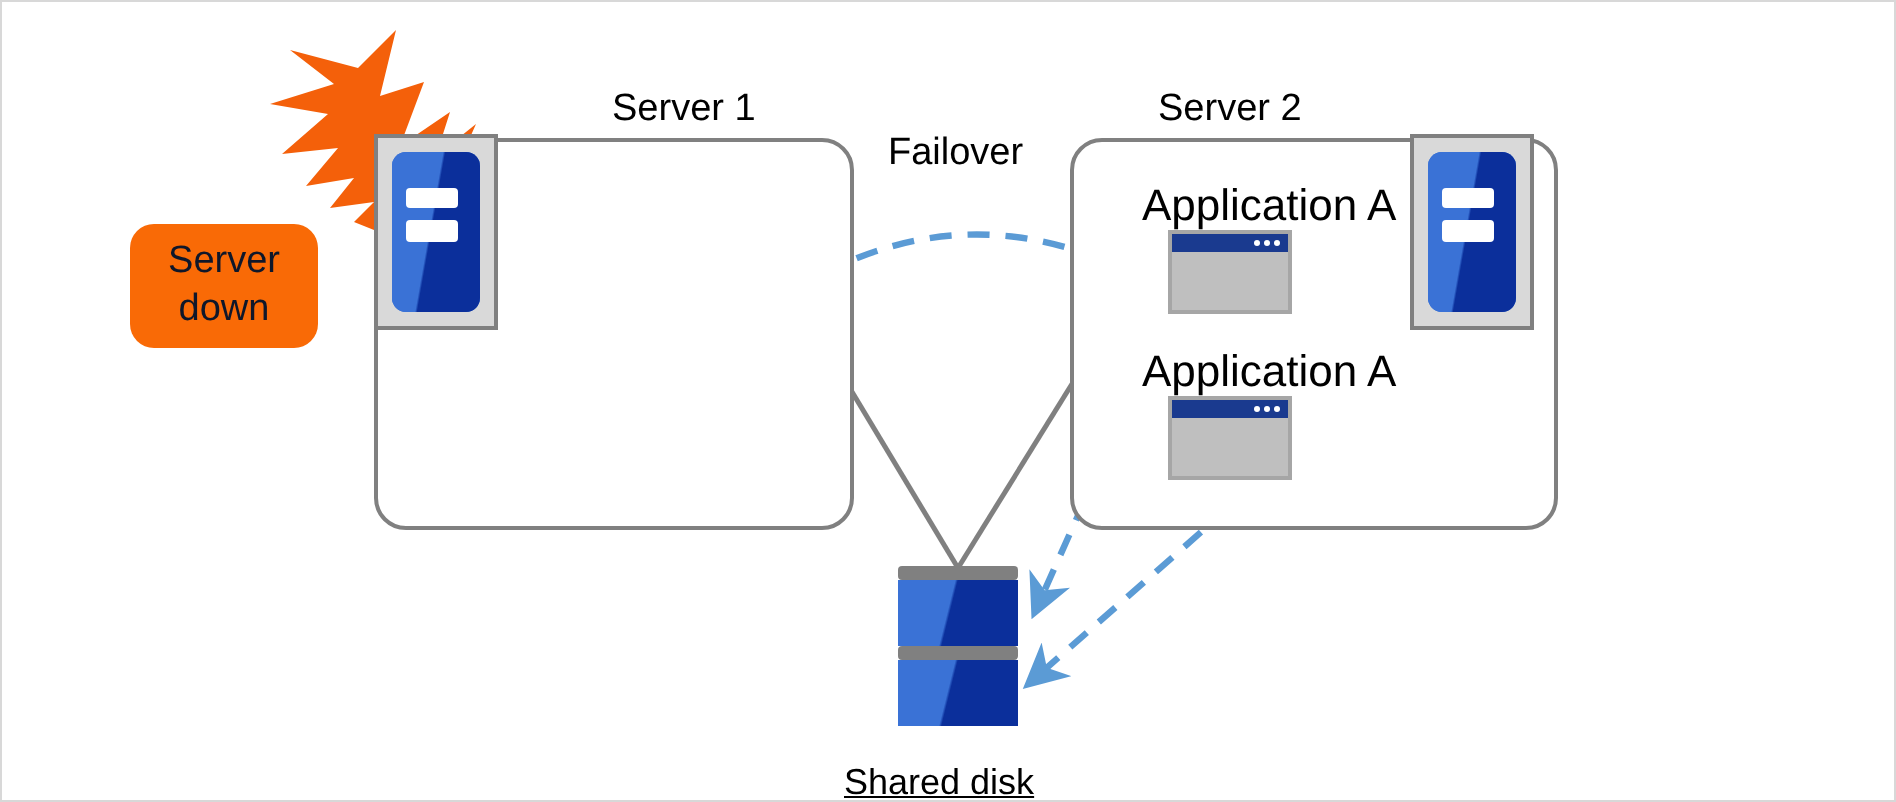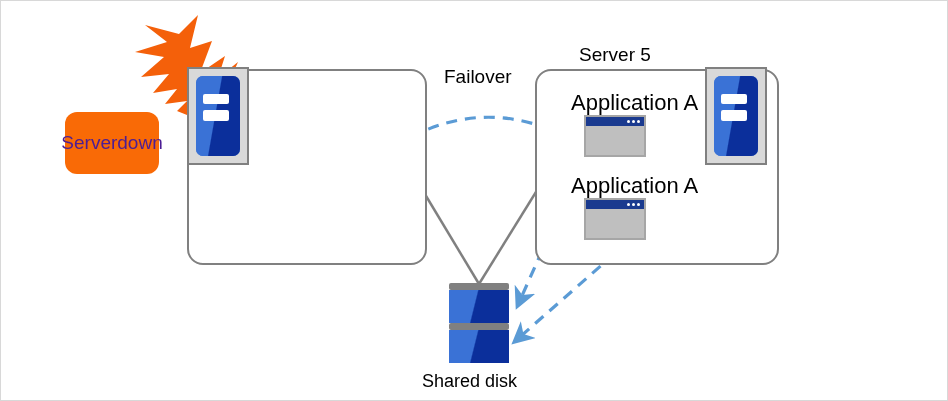--- a/index.html
+++ b/index.html
@@ -124,26 +124,26 @@
     width: 100%;
     overflow: hidden;
     background: linear-gradient(104deg, #3a72d6 0%, #3a72d6 42%, #0b2f9b 44%, #0b2f9b 100%);
   }
 
   
   .callout {
     position: absolute;
     background: #f96a06;
     border-radius: 12px;
-    color: #4c1d95;
+    color: #0f172a;
     font-size: 19px;
     line-height: 24px;
     text-align: center;
     display: flex;
-    flex-direction: row;
+    flex-direction: column;
     align-items: center;
     justify-content: center;
     font-family: "Liberation Sans", sans-serif;
   }
 </style>
 </head>
 <body>
 
 <div id="canvas">
 
@@ -166,22 +166,23 @@
 
     <path d="M588,145 L520,297" stroke="#5B9BD5" stroke-width="3.2" fill="none" stroke-dasharray="11,8" marker-end="url(#arrow-blue)"></path>
 
     <path d="M628,240 L520,335" stroke="#5B9BD5" stroke-width="3.2" fill="none" stroke-dasharray="11,8" marker-end="url(#arrow-blue)"></path>
   </svg>
 
   <div class="server-box" style="left:186px; top:68px; width:240px; height:196px;"></div>
 
   <div class="server-box" style="left:534px; top:68px; width:244px; height:196px;"></div>
 
-
-  <div class="lbl srv-label" style="left:578px; top:43px;">Server 5</div>
+  <div class="lbl srv-label" style="left:305px; top:43px;">Server 1</div>
+
+  <div class="lbl srv-label" style="left:578px; top:43px;">Server 2</div>
 
   <div class="server-icon" style="left:186px; top:66px; width:62px; height:98px;">
     <div class="chassis">
       <div class="shade"></div>
       <div class="bar b1"></div>
       <div class="bar b2"></div>
     </div>
   </div>
 
   <div class="server-icon" style="left:704px; top:66px; width:62px; height:98px;">
@@ -216,20 +217,20 @@
     </div>
   </div>
 
   <div class="disk-wrap" style="left:448px; top:282px; width:60px; height:82px;">
     <div class="disk-bar" style="top:0px;"></div>
     <div class="disk-body" style="top:7px; height:33px;"></div>
     <div class="disk-bar" style="top:40px;"></div>
     <div class="disk-body" style="top:47px; height:33px;"></div>
   </div>
 
-  <div class="lbl disk-label" style="left:421px; top:369px;">Shared disk</div>
+  <div class="lbl disk-label" style="left:421px; top:379px;text-decoration:underline;">Shared disk</div>
 
   <div class="callout" style="left:64px; top:111px; width:94px; height:62px;">
     <span>Server</span>
     <span>down</span>
   </div>
 
 </div>
 
 </body></html>

